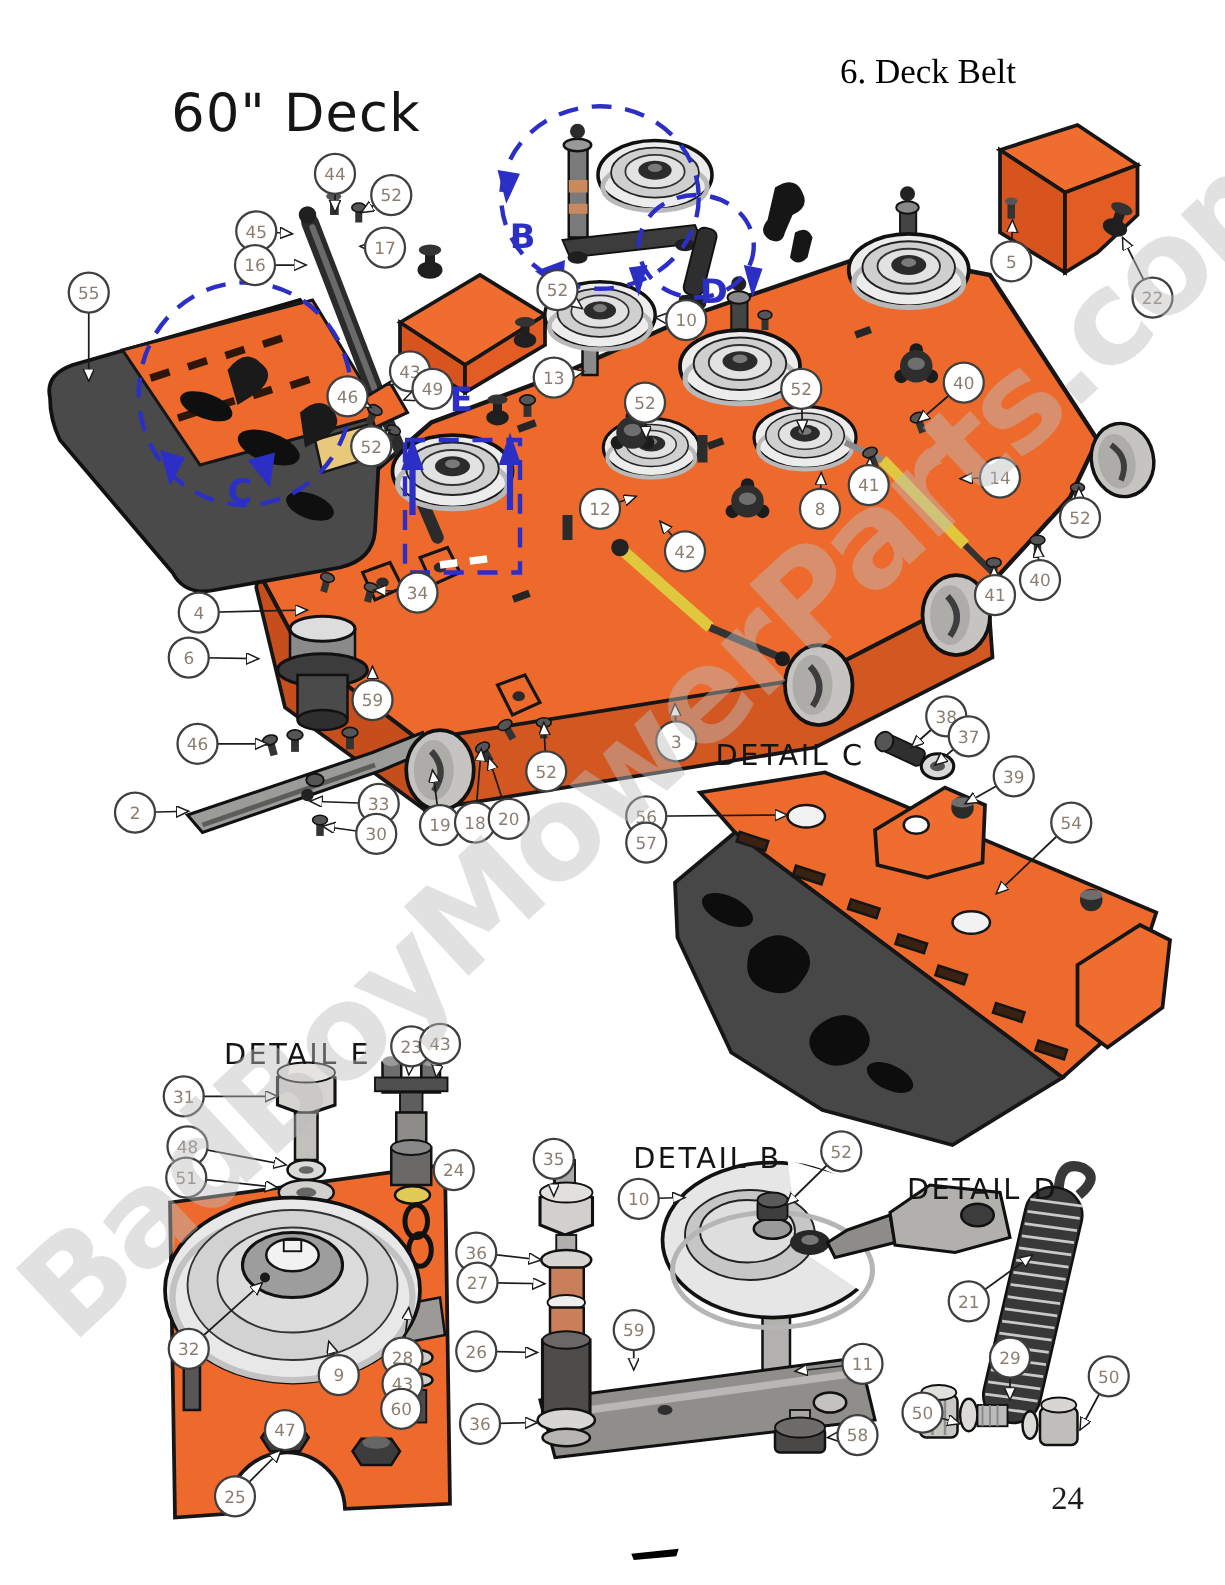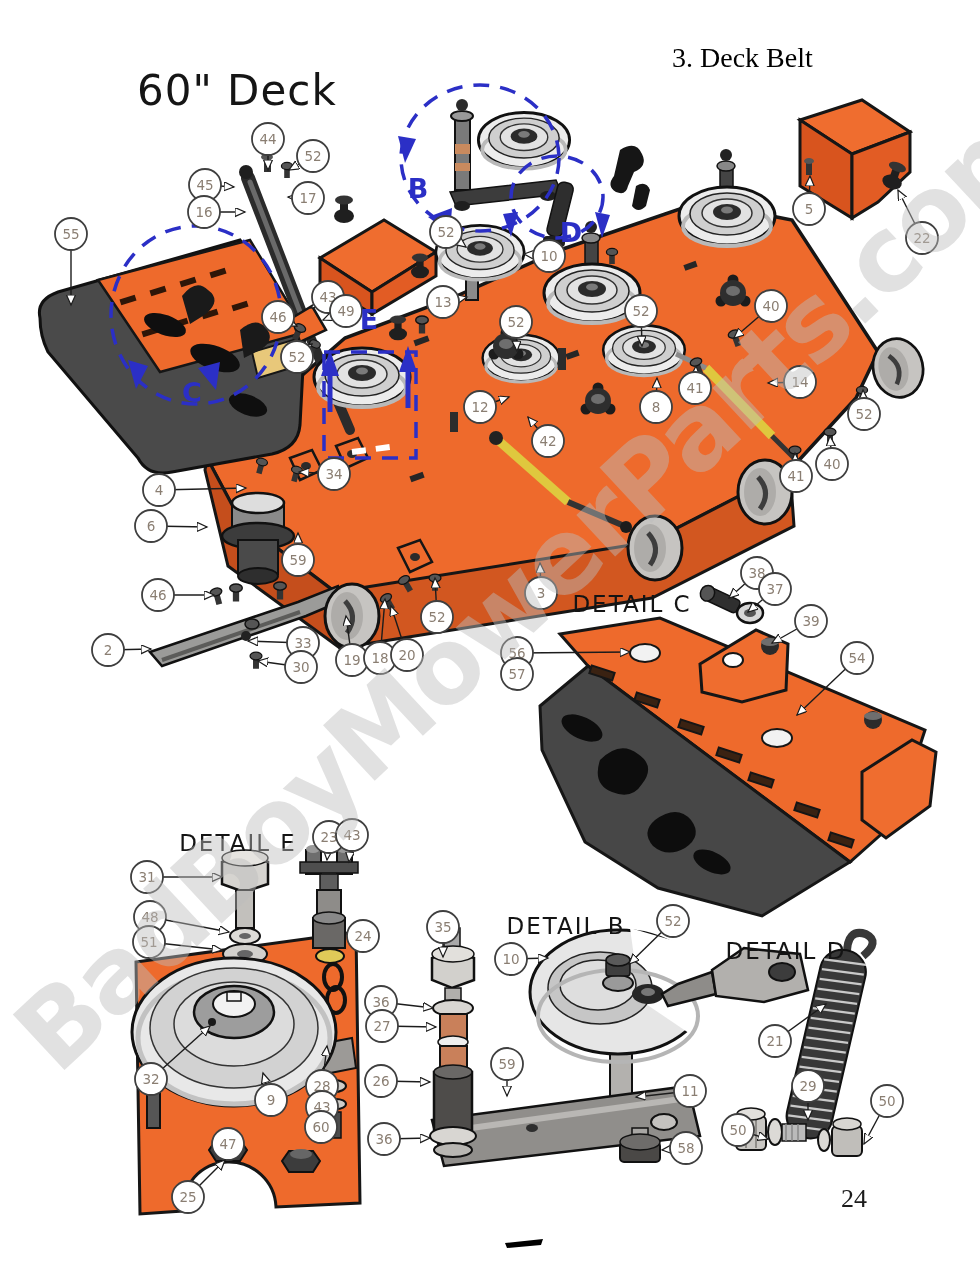--- a/index.html
+++ b/index.html
@@ -754,16 +754,16 @@
         <text x="786" y="959" class="detail-label">DETAIL  D</text>
         <text x="418" y="198" class="flow-label">B</text>
         <text x="192" y="402" class="flow-label">C</text>
         <text x="571" y="242" class="flow-label">D</text>
         <text x="369" y="329" class="flow-label">E</text>
       </g>
 </svg>
 
 <div class="watermark">BadBoyMowerParts.com</div>
 <div class="title">60" Deck</div>
-<div class="heading">3. Deck Belt</div>
+<div class="heading">6. Deck Belt</div>
 <div class="pagenum">24</div>
 
 </div>
 
 </body></html>

